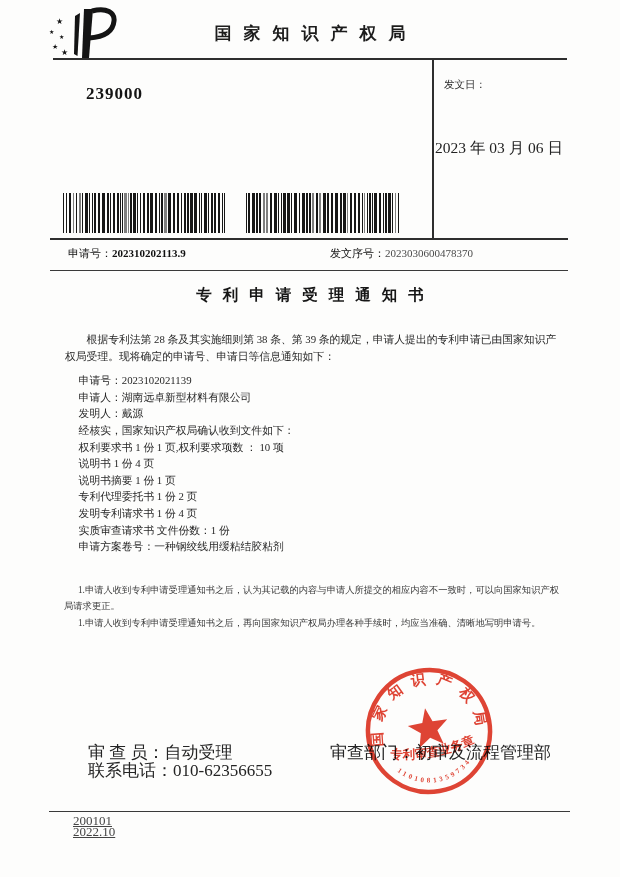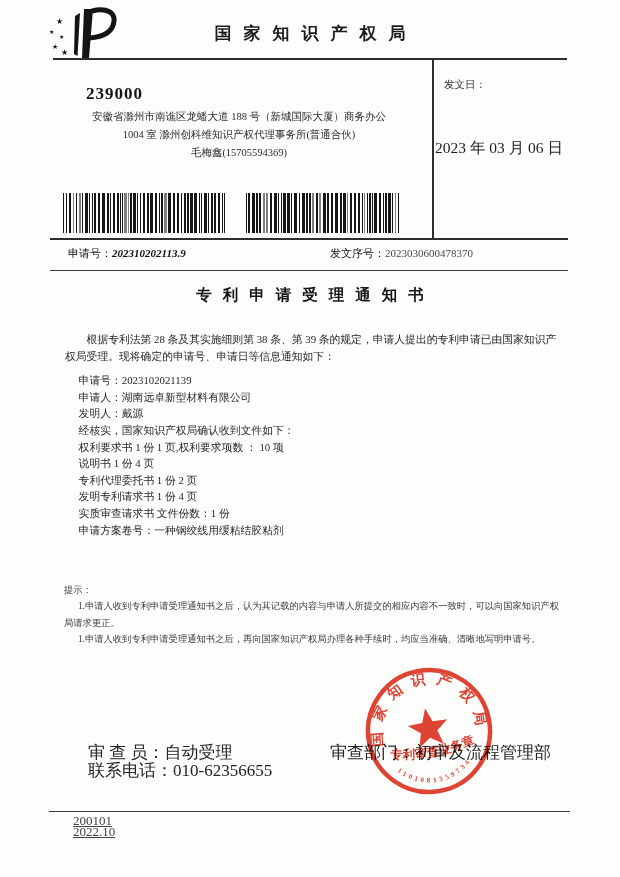--- a/index.html
+++ b/index.html
@@ -19,21 +19,21 @@
   .addr{top:108px;left:58px;width:362px;text-align:center;font-size:10.5px;line-height:18px;color:#2d2d2d;}
   .vdiv{left:432px;top:58px;height:180px;border-left:2px solid #2e2e2e;width:0;}
   .dispatch-label{left:444px;top:78px;font-size:10.5px;color:#2d2d2d;}
   .dispatch-date{left:430px;top:138px;width:138px;text-align:center;font-size:15.5px;color:#222;}
   
   .barcode{top:193px;height:40px;display:flex;align-items:stretch;}
   .barcode span{background:#161616;height:100%;}
   
   .ref-row{top:246px;left:0;width:620px;font-size:11px;}
   .ref-label{font-weight:normal;color:#111;}
-  .ref-val-bold{font-weight:bold;color:#111;font-style:italic;}
+  .ref-val-bold{font-weight:bold;color:#111;}
   .ref-val{color:#4a4a4a;}
   
   .doc-title{top:285px;left:0;width:620px;text-align:center;font-size:15.5px;
     font-weight:bold;letter-spacing:11px;text-indent:11px;color:#161616;}
   .body-block{top:323px;left:57px;width:510px;font-size:10.8px;line-height:16.6px;color:#272727;}
   .body-par{text-indent:2em;margin:8px;}
   .detail-list{padding-left:2em;}
   
   .hints{top:582px;left:64px;width:502px;font-size:9.3px;line-height:16.4px;color:#3a3a3a;}
   .hints .hint-item{text-indent:1.5em;}
@@ -62,25 +62,20 @@
     </g>
     <path d="M44,5 C59,1 67,7 66,15 C65,26 56,31 41,32" fill="none" stroke="#141414" stroke-width="5"></path>
   </svg>
 
   <div class="abs agency-title">国家知识产权局</div>
 
   <div class="abs rule" style="left:53px;top:58px;width:514px"></div>
   <div class="abs vdiv"></div>
 
   <div class="abs postal">239000</div>
-  <div class="abs addr">
-    <div>安徽省滁州市南谯区龙蟠大道 188 号（新城国际大厦）商务办公</div>
-    <div>1004 室  滁州创科维知识产权代理事务所(普通合伙)</div>
-    <div>毛梅鑫(15705594369)</div>
-  </div>
 
   <div class="abs dispatch-label">发文日：</div>
   <div class="abs dispatch-date">2023 年 03 月 06 日</div>
 
   <div class="abs barcode" style="left:63px;width:166px">
       <span style="width: 1px; margin-right: 2px; opacity: 1;"></span>
       <span style="width: 1px; margin-right: 2px; opacity: 1;"></span>
       <span style="width: 2px; margin-right: 2px; opacity: 1;"></span>
       <span style="width: 1px; margin-right: 2px; opacity: 0.55;"></span>
       <span style="width: 1px; margin-right: 2px; opacity: 1;"></span>
@@ -194,29 +189,29 @@
 
   <div class="abs body-block">
     <p class="body-par">根据专利法第 28 条及其实施细则第 38 条、第 39 条的规定，申请人提出的专利申请已由国家知识产权局受理。现将确定的申请号、申请日等信息通知如下：</p>
     <div class="detail-list">
         <div>申请号：2023102021139</div>
         <div>申请人：湖南远卓新型材料有限公司</div>
         <div>发明人：戴源</div>
         <div>经核实，国家知识产权局确认收到文件如下：</div>
         <div>权利要求书 1 份 1 页,权利要求项数 ：  10 项</div>
         <div>说明书 1 份 4 页</div>
+        <div>说明书摘要 1 份 1 页</div>
         <div>专利代理委托书 1 份 2 页</div>
         <div>发明专利请求书 1 份 4 页</div>
         <div>实质审查请求书 文件份数：1 份</div>
         <div>申请方案卷号：一种钢绞线用缓粘结胶粘剂</div>
       </div>
   </div>
 
   <div class="abs hints">
-    <div>提示：</div>
     <div>
         <div class="hint-item">1.申请人收到专利申请受理通知书之后，认为其记载的内容与申请人所提交的相应内容不一致时，可以向国家知识产权局请求更正。</div>
         <div class="hint-item">1.申请人收到专利申请受理通知书之后，再向国家知识产权局办理各种手续时，均应当准确、清晰地写明申请号。</div>
       </div>
   </div>
 
   <div class="abs signoff" style="left:88px;top:741px">审 查 员：自动受理</div>
   <div class="abs signoff" style="left:330px;top:741px">审查部门：初审及流程管理部</div>
   <div class="abs signoff" style="left:88px;top:759px">联系电话：010-62356655</div>
 

